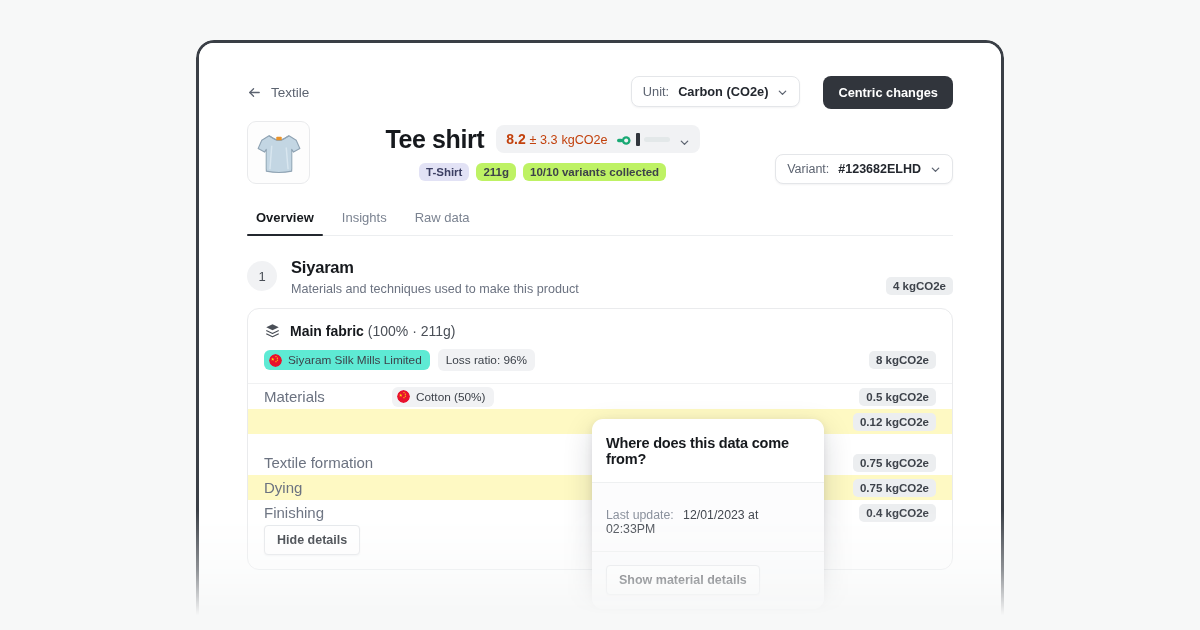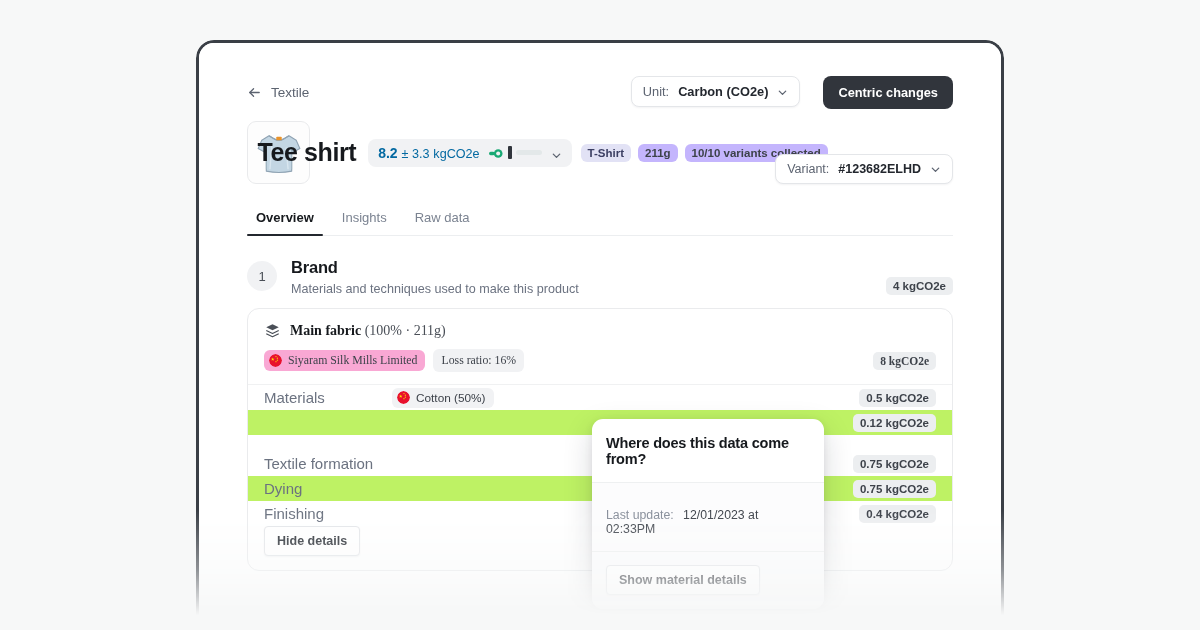--- a/index.html
+++ b/index.html
@@ -101,21 +101,21 @@
     width: 63px; height: 63px;
     flex: none;
     border: 1px solid #e9eaec;
     border-radius: 9px;
     background: #fdfdfd;
     display: flex; align-items: center; justify-content: center;
     overflow: hidden;
   }
   .thumb svg { display: block; }
 
-  .product-main { flex: 1; min-width: 0; display: flex; justify-content: center; gap: 9px; }
+  .product-main { flex: 1; min-width: 0; display: flex; flex-direction: column; justify-content: center; gap: 9px; align-items: center; }
 
   .title-row { display: flex; align-items: center; gap: 12px; }
   .product-title {
     font-size: 25px;
     font-weight: 700;
     color: #16191d;
     letter-spacing: -0.4px;
     white-space: nowrap;
   }
 
@@ -123,40 +123,40 @@
     display: flex;
     align-items: center;
     gap: 9px;
     background: #f1f2f4;
     border-radius: 8px;
     padding: 6px 10px;
     cursor: pointer;
   }
   .impact-value {
     font-size: 14px;
-    color: #0369a1;
+    color: #c2410c;
     font-weight: 700;
     white-space: nowrap;
   }
   .impact-value .pm { font-weight: 400; font-size: 12.6px; }
   .impact-value .unit { font-weight: 400; font-size: 12.6px; }
 
   .gauge { display: flex; align-items: center; gap: 4px; }
   .gauge-knob { width: 15px; height: 13px; flex: none; display:block; }
   .gauge-marker { width: 4px; height: 13px; background: #31353c; border-radius: 1px; flex: none; }
   .gauge-track { width: 26px; height: 5px; background: #e3e8e9; border-radius: 3px; flex: none; }
 
   .badges-row { display: flex; align-items: center; gap: 7px; }
   .badge {
     font-size: 11.5px;
     border-radius: 6px;
     padding: 3px 7px;
     white-space: nowrap;
     color: #3d424a;
-    background: #c4b5fd;
+    background: #bef264;
     font-weight: 600;
   }
   .badge.lilac { background: #e2e2f5; color: #3c3f63; }
 
   .variant-wrap { display: flex; align-items: flex-end; }
   .variant-select {
     display: flex; align-items: center; gap: 9px;
     background: #fff;
     border: 1px solid #e4e6e9;
     border-radius: 8px;
@@ -226,34 +226,34 @@
   .stage-val { align-self: flex-end; margin-bottom: 1px; }
 
   
   .fabric-card {
     margin-top: 12px;
     border: 1px solid #eaebed;
     border-radius: 12px;
     overflow: hidden;
     background: #fff;
   }
-  .fabric-head { padding: 13px 16px 12px 16px; font-family: Liberation Serif, serif; }
+  .fabric-head { padding: 13px 16px 12px 16px; }
   .fabric-title-row { display: flex; align-items: center; gap: 9px; }
   .layers-icon { width: 17px; height: 17px; flex: none; display:block; }
   .fabric-title { font-size: 14px; color: #16191d; }
   .fabric-title b { font-weight: 700; }
   .fabric-title span { color: #4a4f57; font-weight: 400; }
 
   .fabric-meta {
     display: flex; align-items: center; gap: 8px;
     margin-top: 10px;
   }
   .supplier-badge {
     display: flex; align-items: center; gap: 6px;
-    background: #f9a8d4;
+    background: #5eead4;
     border-radius: 6px;
     padding: 3px 8px 3px 5px;
     font-size: 11.8px;
     color: #3d424a;
   }
   .flag { width: 13px; height: 13px; border-radius: 50%; flex: none; display:block; }
   .loss-badge {
     background: #f1f2f4; border-radius: 6px; padding: 4px 8px;
     font-size: 11.8px; color: #3d424a;
   }
@@ -261,21 +261,21 @@
 
   
   .rows { border-top: 1px solid #f0f1f2; }
   .row {
     display: flex;
     align-items: center;
     padding: 0 16px;
     height: 25px;
     position: relative;
   }
-  .row.band { background: #bef264; }
+  .row.band { background: #fef9c3; }
   .row-label {
     width: 128px;
     flex: none;
     font-size: 15px;
     color: #6b7280;
   }
   .row-mid { flex: 1; display: flex; align-items: flex-end; }
   .mat-chip {
     display: inline-flex; align-items: center; gap: 6px;
     background: #f1f2f4;
@@ -432,21 +432,21 @@
 
     <div class="tabs">
       <div class="tab active">Overview</div>
       <div class="tab">Insights</div>
       <div class="tab">Raw data</div>
     </div>
 
     <div class="stage-head">
       <div class="stage-num">1</div>
       <div class="stage-text">
-        <div class="stage-title">Brand</div>
+        <div class="stage-title">Siyaram</div>
         <div class="stage-sub">Materials and techniques used to make this product</div>
       </div>
       <div class="val-badge stage-val">4 kgCO2e</div>
     </div>
 
     <div class="fabric-card">
       <div class="fabric-head">
         <div class="fabric-title-row">
           <span class="layers-icon">
             <svg viewBox="0 0 18 18" width="17" height="17" fill="none" stroke="#4a4f57" stroke-width="1.3" stroke-linejoin="round">
@@ -466,21 +466,21 @@
             <svg class="flag" viewBox="0 0 16 16">
               <circle cx="8" cy="8" r="8" fill="#e8112d"></circle>
               <path d="M4.6 4.2 l0.55 1.6 l1.7 0 l-1.37 1 l0.52 1.6 l-1.4 -0.99 l-1.4 0.99 l0.52 -1.6 l-1.37 -1 l1.7 0 Z" fill="#ffde00"></path>
               <circle cx="8.6" cy="3.2" r="0.75" fill="#ffde00"></circle>
               <circle cx="10.3" cy="5.1" r="0.75" fill="#ffde00"></circle>
               <circle cx="10.3" cy="7.6" r="0.75" fill="#ffde00"></circle>
               <circle cx="8.6" cy="9.4" r="0.75" fill="#ffde00"></circle>
             </svg>
             <span>Siyaram Silk Mills Limited</span>
           </span>
-          <span class="loss-badge">Loss ratio: 16%</span>
+          <span class="loss-badge">Loss ratio: 96%</span>
           <span class="fabric-meta-spacer"></span>
           <span class="val-badge">8 kgCO2e</span>
         </div>
       </div>
 
       <div class="rows">
         <div class="row">
           <div class="row-label">Materials</div>
           <div class="row-mid">
             <span class="mat-chip">

